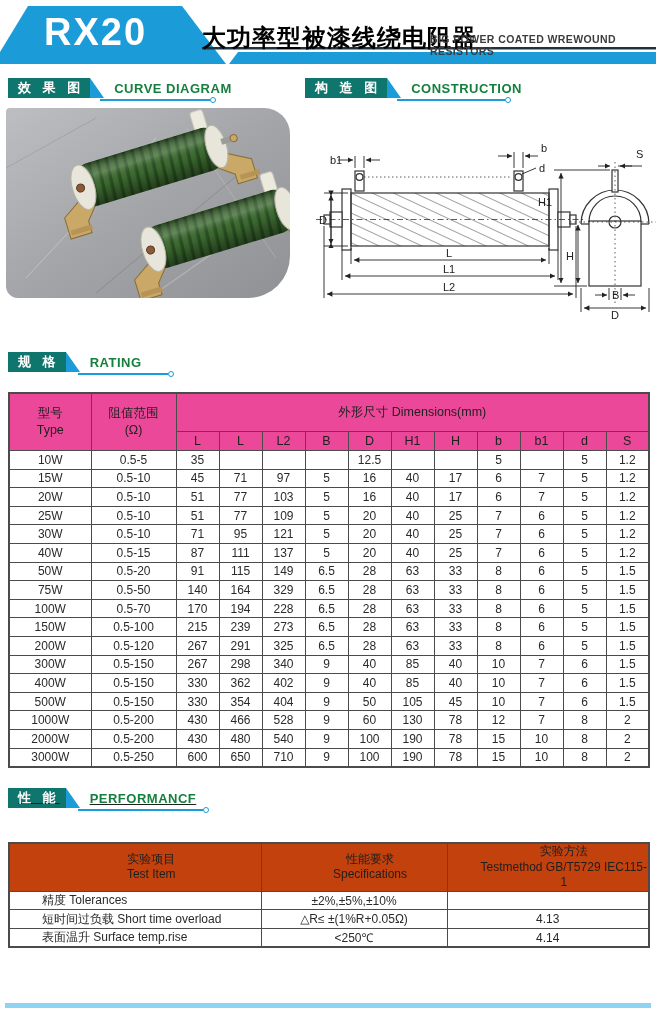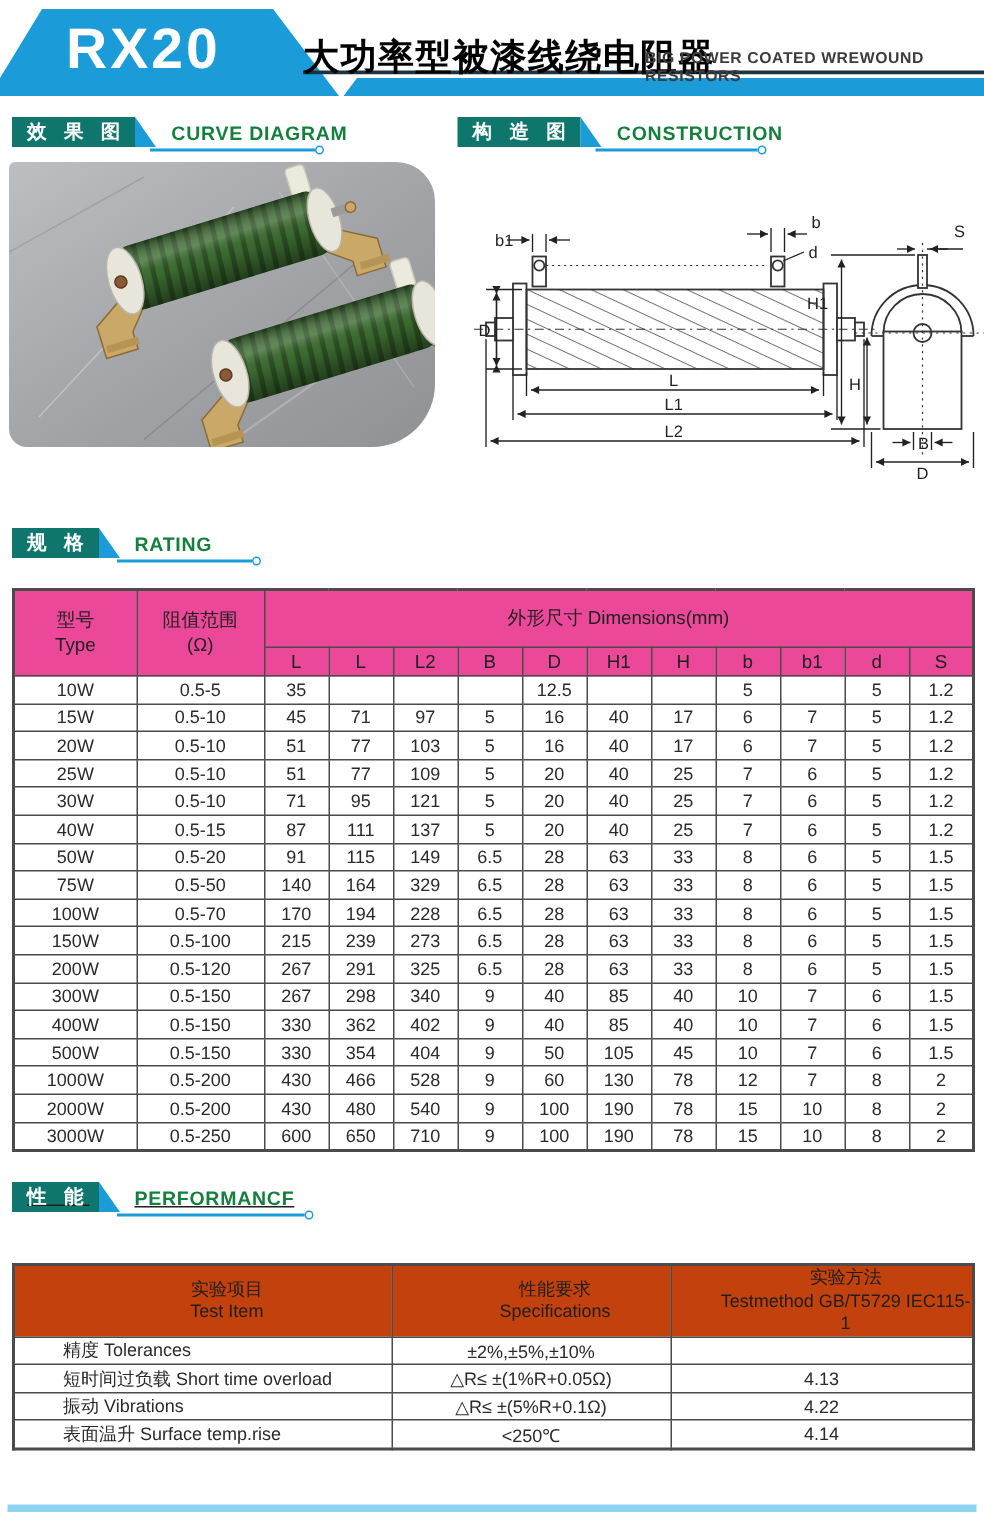--- a/index.html
+++ b/index.html
@@ -554,25 +554,20 @@
         <td>精度 Tolerances</td>
         <td>±2%,±5%,±10%</td>
         <td></td>
       </tr>
       <tr>
         <td>短时间过负载 Short time overload</td>
         <td>△R≤ ±(1%R+0.05Ω)</td>
         <td>4.13</td>
       </tr>
       <tr>
-        <td>振动 Vibrations</td>
-        <td>△R≤ ±(5%R+0.1Ω)</td>
-        <td>4.22</td>
-      </tr>
-      <tr>
         <td>表面温升 Surface temp.rise</td>
         <td>&lt;250℃</td>
         <td>4.14</td>
       </tr>
     </tbody>
 </table>
 
 <div class="bottom-bar"></div>
 
 </body></html>

